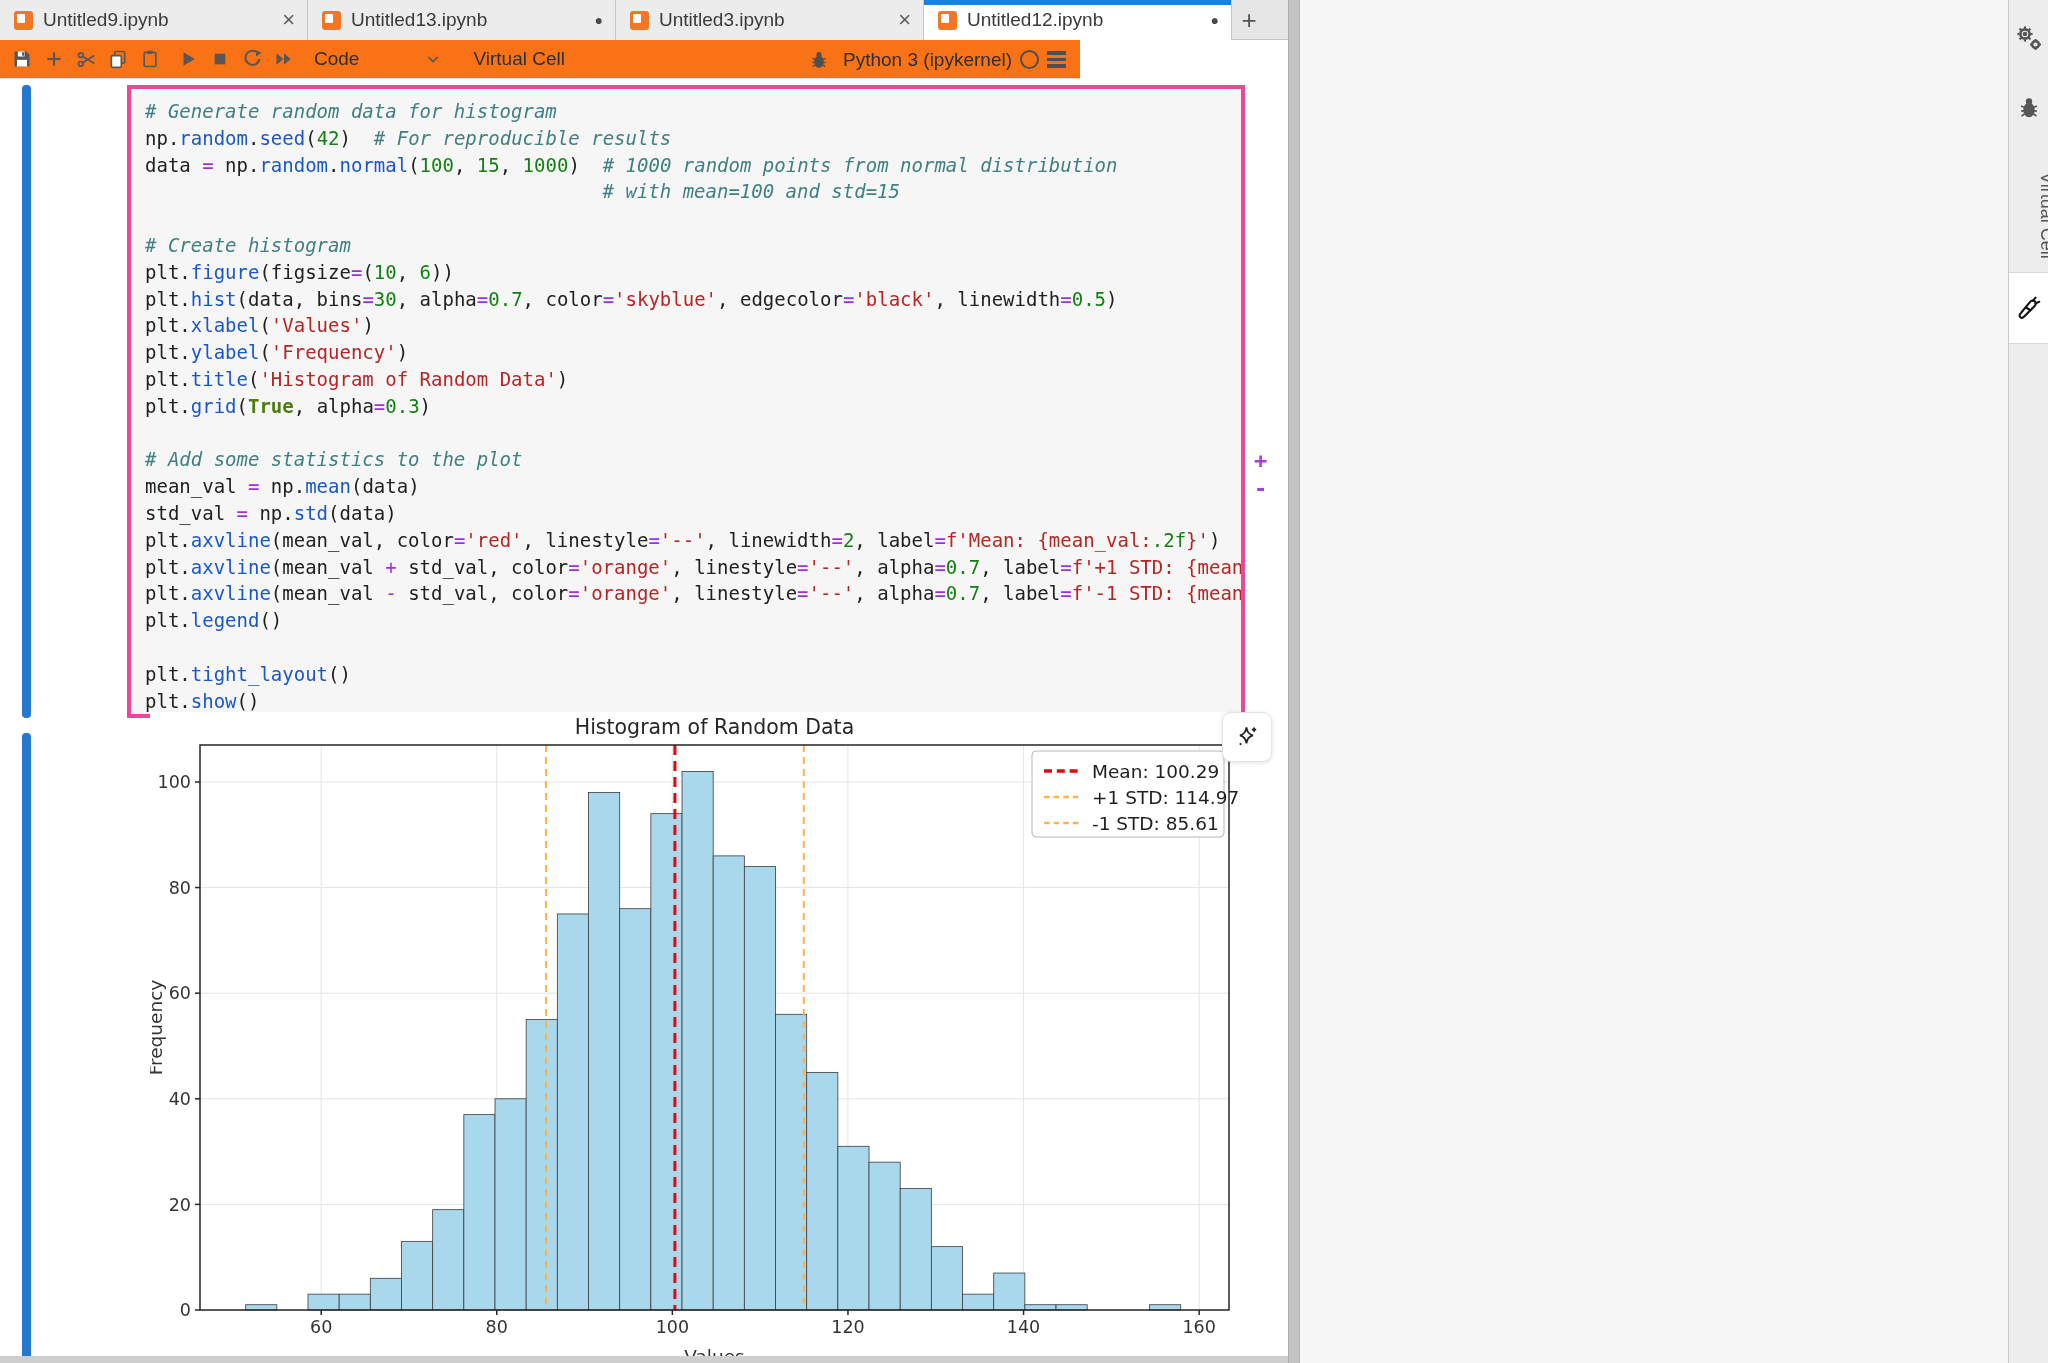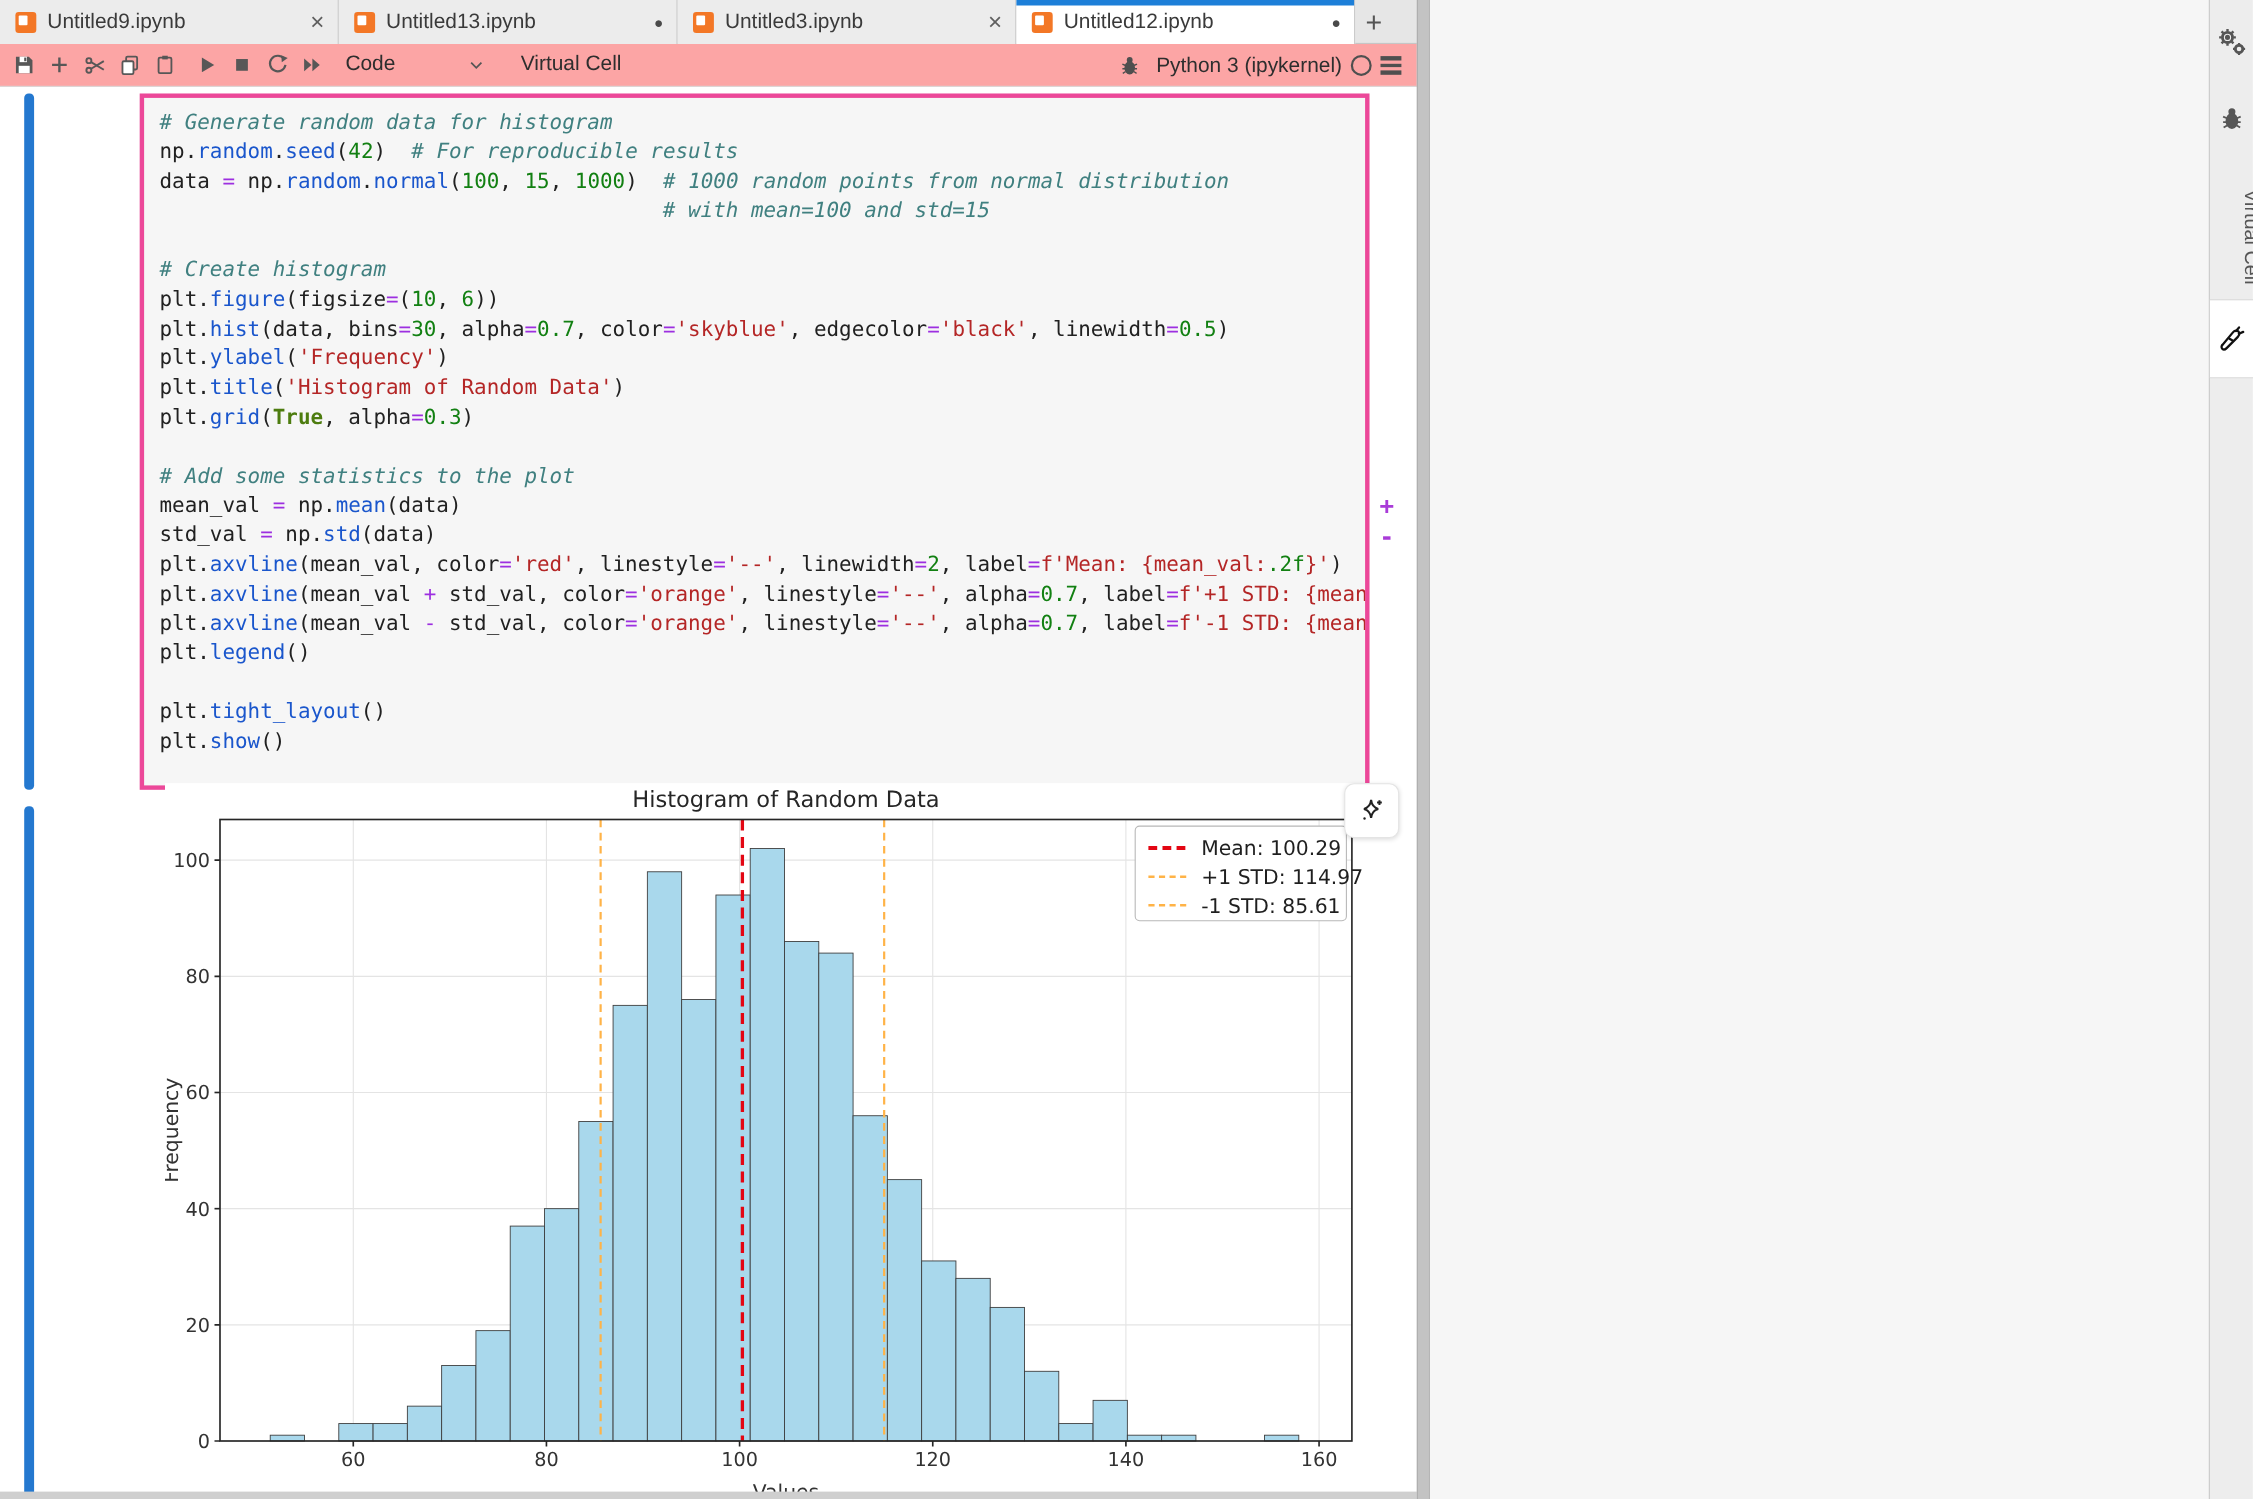--- a/index.html
+++ b/index.html
@@ -18,21 +18,21 @@
   .tab.active::before { content:""; position:absolute; left:0; top:0; right:0; height:5px; background:#1d7fd8; }
   .nbicon { width:19px; height:19px; background:#f37726; border-radius:3px; position:relative; flex:0 0 auto; }
   .nbicon::after { content:""; position:absolute; left:3px; top:3px; width:8px; height:9px; background:#fff; border-radius:1px; }
   .tab-label { font-size:19px; color:#3a3a3a; margin-left:10px; flex:1 1 auto; white-space:nowrap; overflow:hidden; }
   .tab-close { font-size:22px; color:#5f5f5f; line-height:1; }
   .tab-dot { font-size:14px; color:#4a4a4a; }
   #tab-plus { width:34px; height:40px; display:flex; align-items:center; justify-content:center;
     font-size:26px; color:#555; }
 
   
-  #toolbar { position:absolute; left:0; top:40px; width:1288px; height:39px; background:#fca5a5;
+  #toolbar { position:absolute; left:0; top:40px; width:1080px; height:39px; background:#f97316;
     border-bottom:1px solid #dadada; display:flex; align-items:center;text-align:center; }
   .tbi { width:32px; height:30px; display:flex; align-items:center; justify-content:center; color:#5c5c5c; }
   .tbi svg { display:block; }
   #cell-type { font-size:19px; color:#2e2e2e; margin-left:14px; }
   #code-chevron { margin-left:58px; color:#555; }
   #mode-label { font-size:19px; color:#2e2e2e; margin-left:24px; }
   #toolbar-right { position:absolute; right:14px; top:0; height:39px; display:flex; align-items:center; gap:8px; }
   #kernel-name { font-size:19px; color:#2e2e2e; }
   #kernel-status { width:19px; height:19px; border:2px solid #4f4f4f; border-radius:50%; }
   .hamburger { display:flex; flex-direction:column; gap:3px; }
@@ -194,20 +194,21 @@
   <div id="code-cell">
     <div id="nb-code">
         <div class="line"><span class="tk-c"># Generate random data for histogram</span></div>
         <div class="line"><span class="tk-t">np.</span><span class="tk-f">random</span><span class="tk-t">.</span><span class="tk-f">seed</span><span class="tk-t">(</span><span class="tk-n">42</span><span class="tk-t">)  </span><span class="tk-c"># For reproducible results</span></div>
         <div class="line"><span class="tk-t">data </span><span class="tk-o">=</span><span class="tk-t"> np.</span><span class="tk-f">random</span><span class="tk-t">.</span><span class="tk-f">normal</span><span class="tk-t">(</span><span class="tk-n">100</span><span class="tk-t">, </span><span class="tk-n">15</span><span class="tk-t">, </span><span class="tk-n">1000</span><span class="tk-t">)  </span><span class="tk-c"># 1000 random points from normal distribution</span></div>
         <div class="line"><span class="tk-t">                                        </span><span class="tk-c"># with mean=100 and std=15</span></div>
         <div class="line"></div>
         <div class="line"><span class="tk-c"># Create histogram</span></div>
         <div class="line"><span class="tk-t">plt.</span><span class="tk-f">figure</span><span class="tk-t">(figsize</span><span class="tk-o">=</span><span class="tk-t">(</span><span class="tk-n">10</span><span class="tk-t">, </span><span class="tk-n">6</span><span class="tk-t">))</span></div>
         <div class="line"><span class="tk-t">plt.</span><span class="tk-f">hist</span><span class="tk-t">(data, bins</span><span class="tk-o">=</span><span class="tk-n">30</span><span class="tk-t">, alpha</span><span class="tk-o">=</span><span class="tk-n">0.7</span><span class="tk-t">, color</span><span class="tk-o">=</span><span class="tk-s">'skyblue'</span><span class="tk-t">, edgecolor</span><span class="tk-o">=</span><span class="tk-s">'black'</span><span class="tk-t">, linewidth</span><span class="tk-o">=</span><span class="tk-n">0.5</span><span class="tk-t">)</span></div>
+        <div class="line"><span class="tk-t">plt.</span><span class="tk-f">xlabel</span><span class="tk-t">(</span><span class="tk-s">'Values'</span><span class="tk-t">)</span></div>
         <div class="line"><span class="tk-t">plt.</span><span class="tk-f">ylabel</span><span class="tk-t">(</span><span class="tk-s">'Frequency'</span><span class="tk-t">)</span></div>
         <div class="line"><span class="tk-t">plt.</span><span class="tk-f">title</span><span class="tk-t">(</span><span class="tk-s">'Histogram of Random Data'</span><span class="tk-t">)</span></div>
         <div class="line"><span class="tk-t">plt.</span><span class="tk-f">grid</span><span class="tk-t">(</span><span class="tk-b">True</span><span class="tk-t">, alpha</span><span class="tk-o">=</span><span class="tk-n">0.3</span><span class="tk-t">)</span></div>
         <div class="line"></div>
         <div class="line"><span class="tk-c"># Add some statistics to the plot</span></div>
         <div class="line"><span class="tk-t">mean_val </span><span class="tk-o">=</span><span class="tk-t"> np.</span><span class="tk-f">mean</span><span class="tk-t">(data)</span></div>
         <div class="line"><span class="tk-t">std_val </span><span class="tk-o">=</span><span class="tk-t"> np.</span><span class="tk-f">std</span><span class="tk-t">(data)</span></div>
         <div class="line"><span class="tk-t">plt.</span><span class="tk-f">axvline</span><span class="tk-t">(mean_val, color</span><span class="tk-o">=</span><span class="tk-s">'red'</span><span class="tk-t">, linestyle</span><span class="tk-o">=</span><span class="tk-s">'--'</span><span class="tk-t">, linewidth</span><span class="tk-o">=</span><span class="tk-n">2</span><span class="tk-t">, label</span><span class="tk-o">=</span><span class="tk-s">f'Mean: {mean_val:</span><span class="tk-n">.2f</span><span class="tk-s">}'</span><span class="tk-t">)</span></div>
         <div class="line"><span class="tk-t">plt.</span><span class="tk-f">axvline</span><span class="tk-t">(mean_val </span><span class="tk-o">+</span><span class="tk-t"> std_val, color</span><span class="tk-o">=</span><span class="tk-s">'orange'</span><span class="tk-t">, linestyle</span><span class="tk-o">=</span><span class="tk-s">'--'</span><span class="tk-t">, alpha</span><span class="tk-o">=</span><span class="tk-n">0.7</span><span class="tk-t">, label</span><span class="tk-o">=</span><span class="tk-s">f'+1 STD: {mean_val + std_val:</span></div>
         <div class="line"><span class="tk-t">plt.</span><span class="tk-f">axvline</span><span class="tk-t">(mean_val </span><span class="tk-o">-</span><span class="tk-t"> std_val, color</span><span class="tk-o">=</span><span class="tk-s">'orange'</span><span class="tk-t">, linestyle</span><span class="tk-o">=</span><span class="tk-s">'--'</span><span class="tk-t">, alpha</span><span class="tk-o">=</span><span class="tk-n">0.7</span><span class="tk-t">, label</span><span class="tk-o">=</span><span class="tk-s">f'-1 STD: {mean_val - std_val:</span></div>

